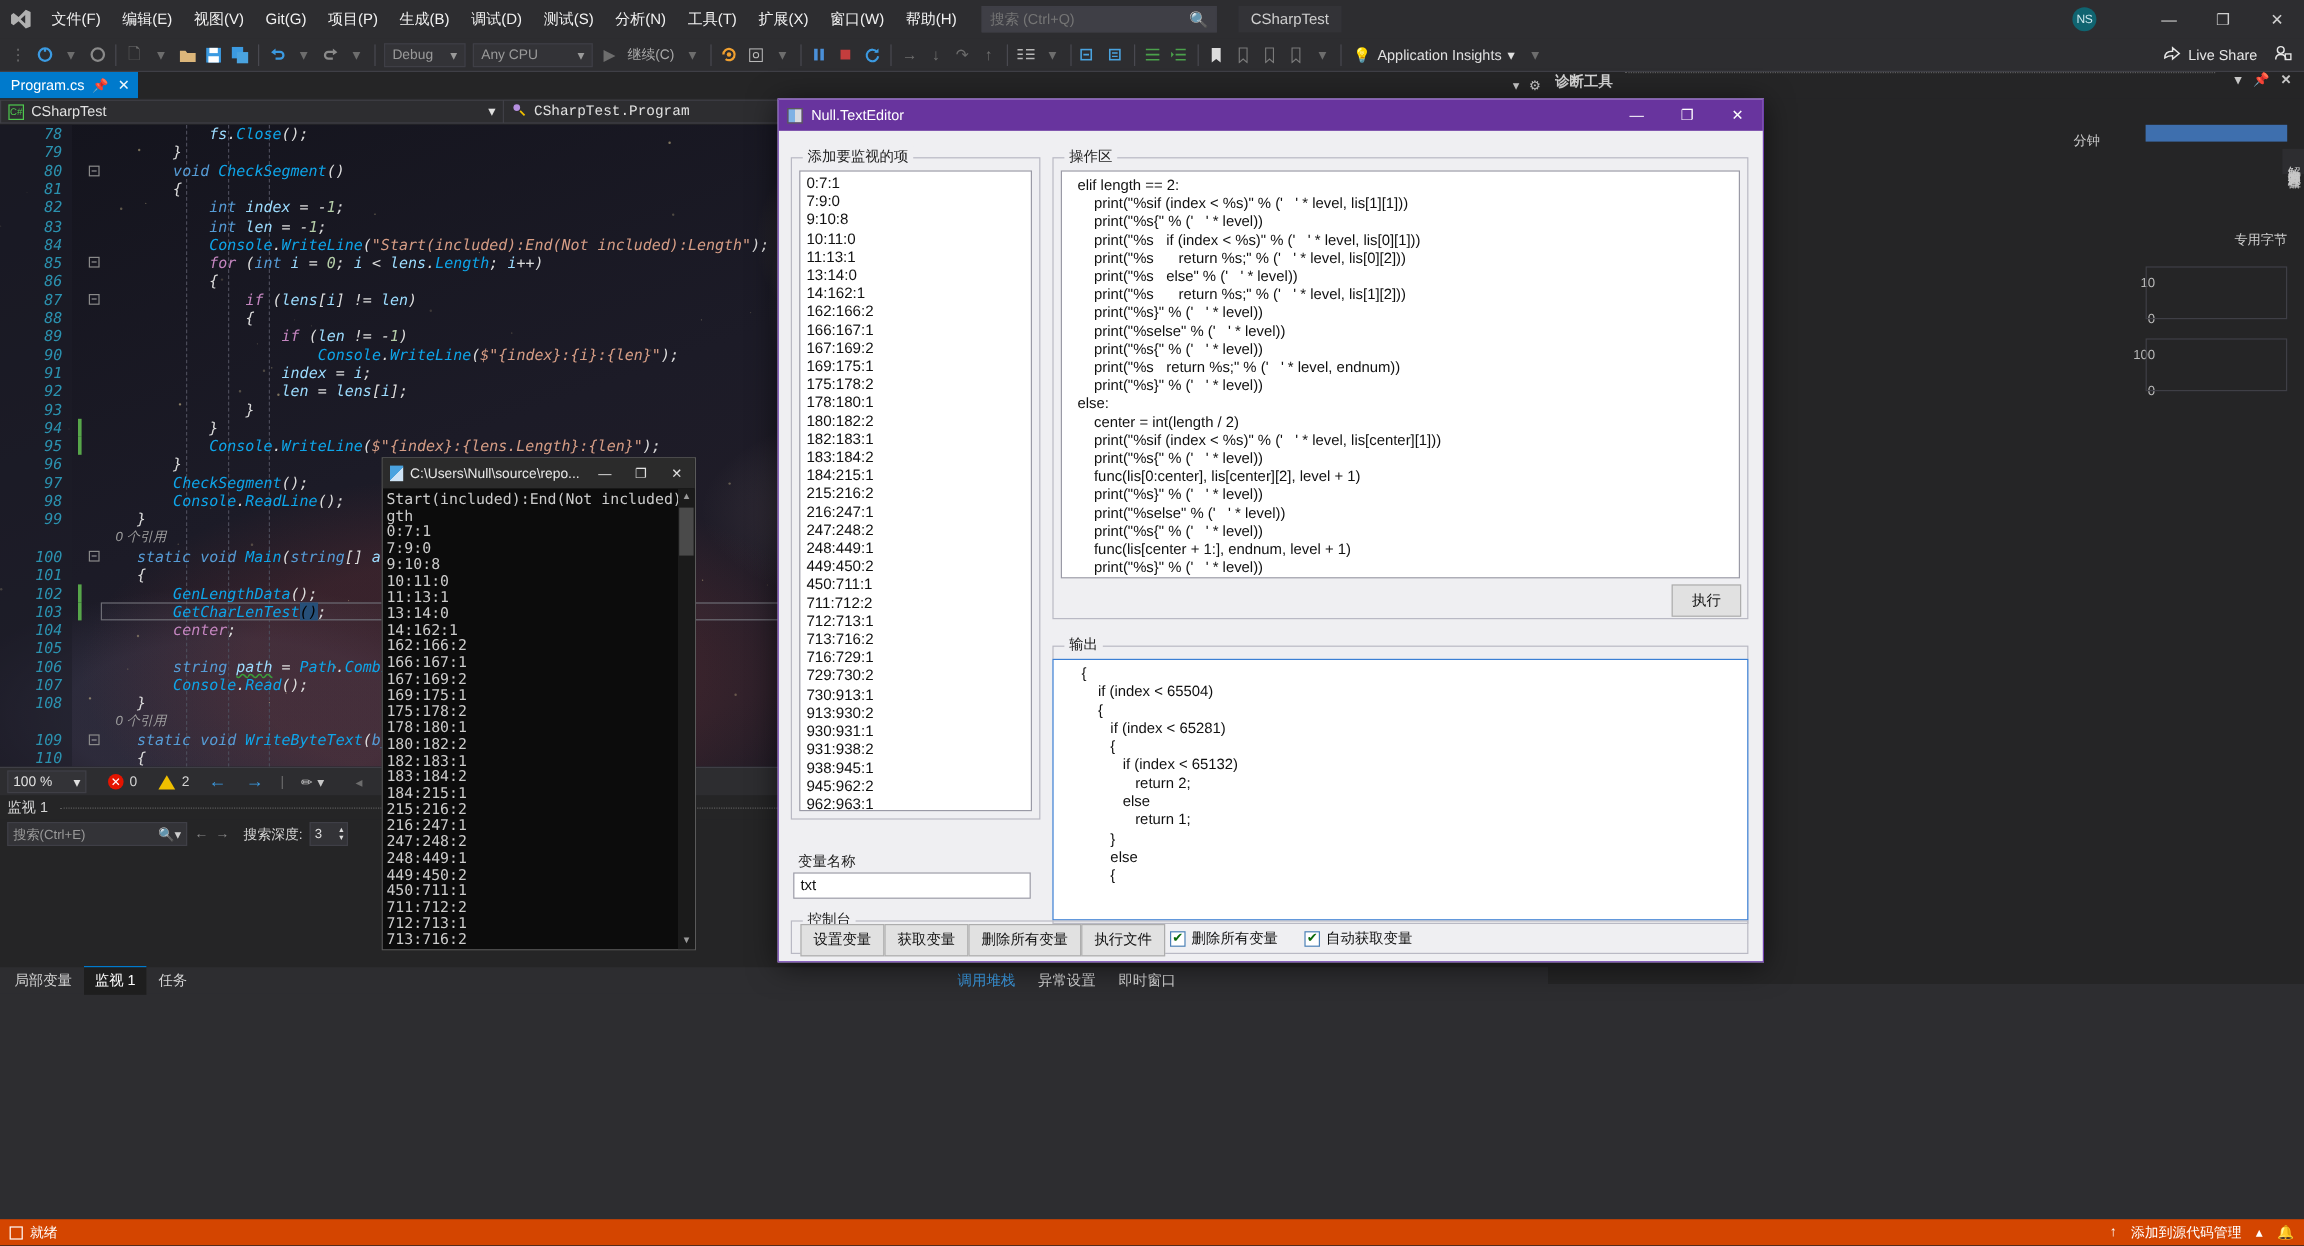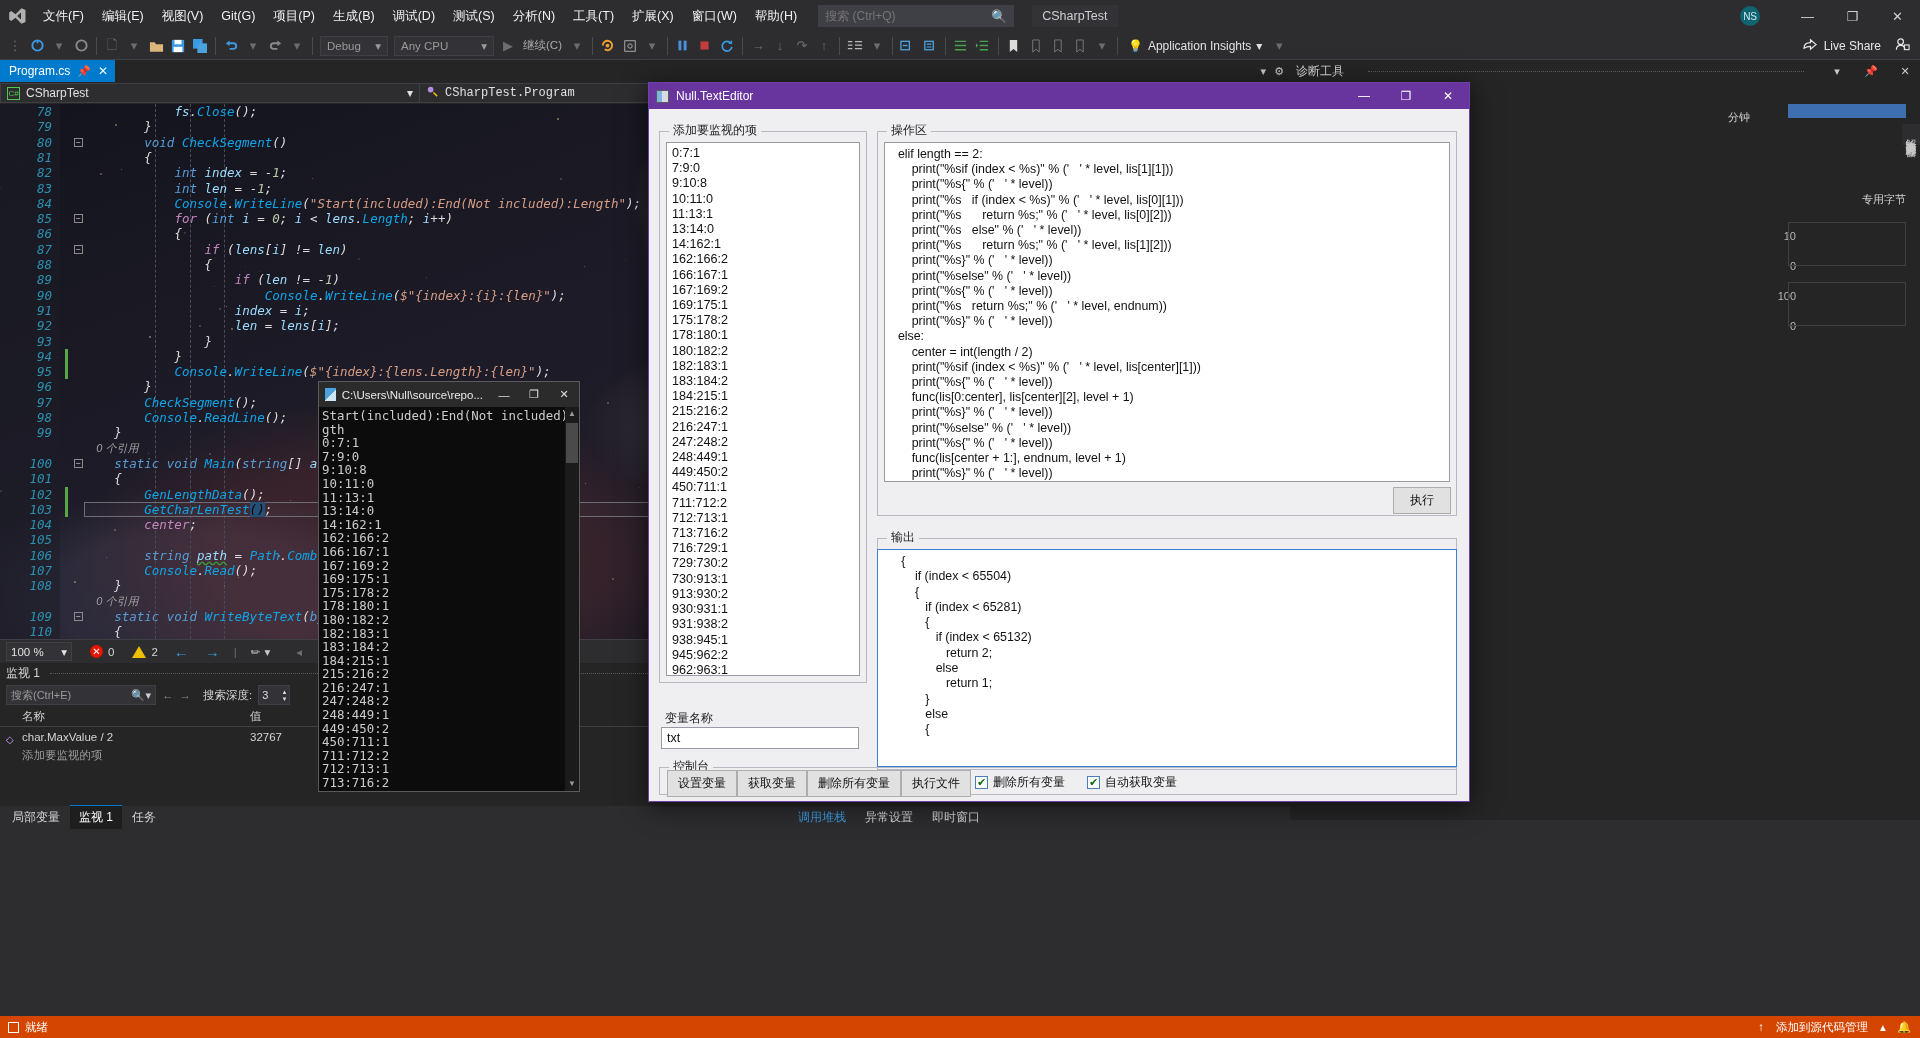--- a/index.html
+++ b/index.html
@@ -35,21 +35,21 @@
     padding-left:6px; width:165px; font-family:"Liberation Sans", sans-serif;
   }
   .qsearch .mag { position:absolute; right:6px; color:#d0d0d0; font-size:13px; }
   .sln-name {
     margin-left:18px; font-size:12.5px; color:#cfcfcf; background:#333337;
     padding:4px 10px;
   }
   .tb-right { margin-left:auto; display:flex; align-items:center; height:32px; }
   .avatar {
     width:20px; height:20px; border-radius:50%; background:#106470; color:#cfe9ef;
-    font-size:10px; display:flex; align-items:center; justify-content:center; margin-right:25px;
+    font-size:10px; display:flex; align-items:center; justify-content:center; margin-right:38px;
     letter-spacing:-0.3px;
   }
   .wbtn { width:45px; height:32px; display:flex; align-items:center; justify-content:center;
     color:#d0d0d0; font-size:13px; }
 
   
   .toolbar {
     position:absolute; left:0; top:32px; width:1920px; height:28px;
     background:#2d2d30; display:flex; align-items:center; padding-left:4px;
     border-bottom:1px solid #3f3f46;
@@ -198,22 +198,22 @@
   .wt-ico { position:absolute; left:6px; top:3px; width:11px; height:11px; color:#c8a0ff; font-size:10px; }
   .watch-add { font-size:11.5px; color:#9a9a9a; padding-left:22px; padding-top:2px; }
   .dtab { font-size:12px; color:#d4d4d4; padding:3px 9px; }
   .dtab.active { background:#1e1e1e; color:#fff; border-top:1px solid #007acc; }
 
   
   .rightpane {
     position:absolute; left:1290px; top:60px; width:630px; height:760px; background:#252526;
   }
   .diag-head {
-    height:22px; display:flex; align-items:center; font-size:12px; color:#d4d4d4;
-    padding:0 6px; gap:16px;
+    height:22px; display:flex; align-items:flex-start; font-size:12px; color:#d4d4d4;
+    padding:0 6px; gap:2px;font-weight:bold;
   }
   .diag-head .dots { flex:1; border-bottom:1px dotted #5a5a5a; height:1px; margin:0 8px; }
   .diag-body { position:relative; height:738px; background:#252526; }
   .diag-minutes { position:absolute; right:170px; top:28px; font-size:11px; color:#cfcfcf; }
   .diag-bar { position:absolute; right:14px; top:22px; width:118px; height:14px; background:#3e6fae; }
   .diag-section {
     position:absolute; right:14px; font-size:11px; color:#d0d0d0;
   }
   .diag-axis { position:absolute; right:118px; font-size:11px; color:#b8b8b8; }
   .diag-box { position:absolute; right:14px; width:118px; border:1px solid #3f3f46; }
@@ -740,36 +740,20 @@
         <span class="mg">🔍▾</span>
       </div>
       <span style="color:#8a8a8a;">←</span>
       <span style="color:#8a8a8a;">→</span>
       <span style="margin-left:6px;">搜索深度:</span>
       <div class="w-depth">
         <span>3</span>
         <span style="font-size:7px;line-height:7px;">▴<br>▾</span>
       </div>
     </div>
-    <div class="watch-table">
-      <div class="wt-head">
-        <div class="wt-c1">名称</div>
-        <div class="wt-c2">值</div>
-        <div class="wt-c3">类型</div>
-      </div>
-      <div class="wt-row">
-        <div class="wt-c1">
-          <span class="wt-ico">◇</span>
-          <span>char.MaxValue / 2</span>
-        </div>
-        <div class="wt-c2">32767</div>
-        <div class="wt-c3"></div>
-      </div>
-      <div class="watch-add">添加要监视的项</div>
-    </div>
   </div>
 
   <div class="bottom-tabs-left">
     <div class="dtab">局部变量</div>
     <div class="dtab active">监视 1</div>
     <div class="dtab">任务</div>
     <div style="margin-left:auto;"></div>
     <div class="dtab" style="color:#3b9ae1;">调用堆栈</div>
     <div class="dtab">异常设置</div>
     <div class="dtab">即时窗口</div>

